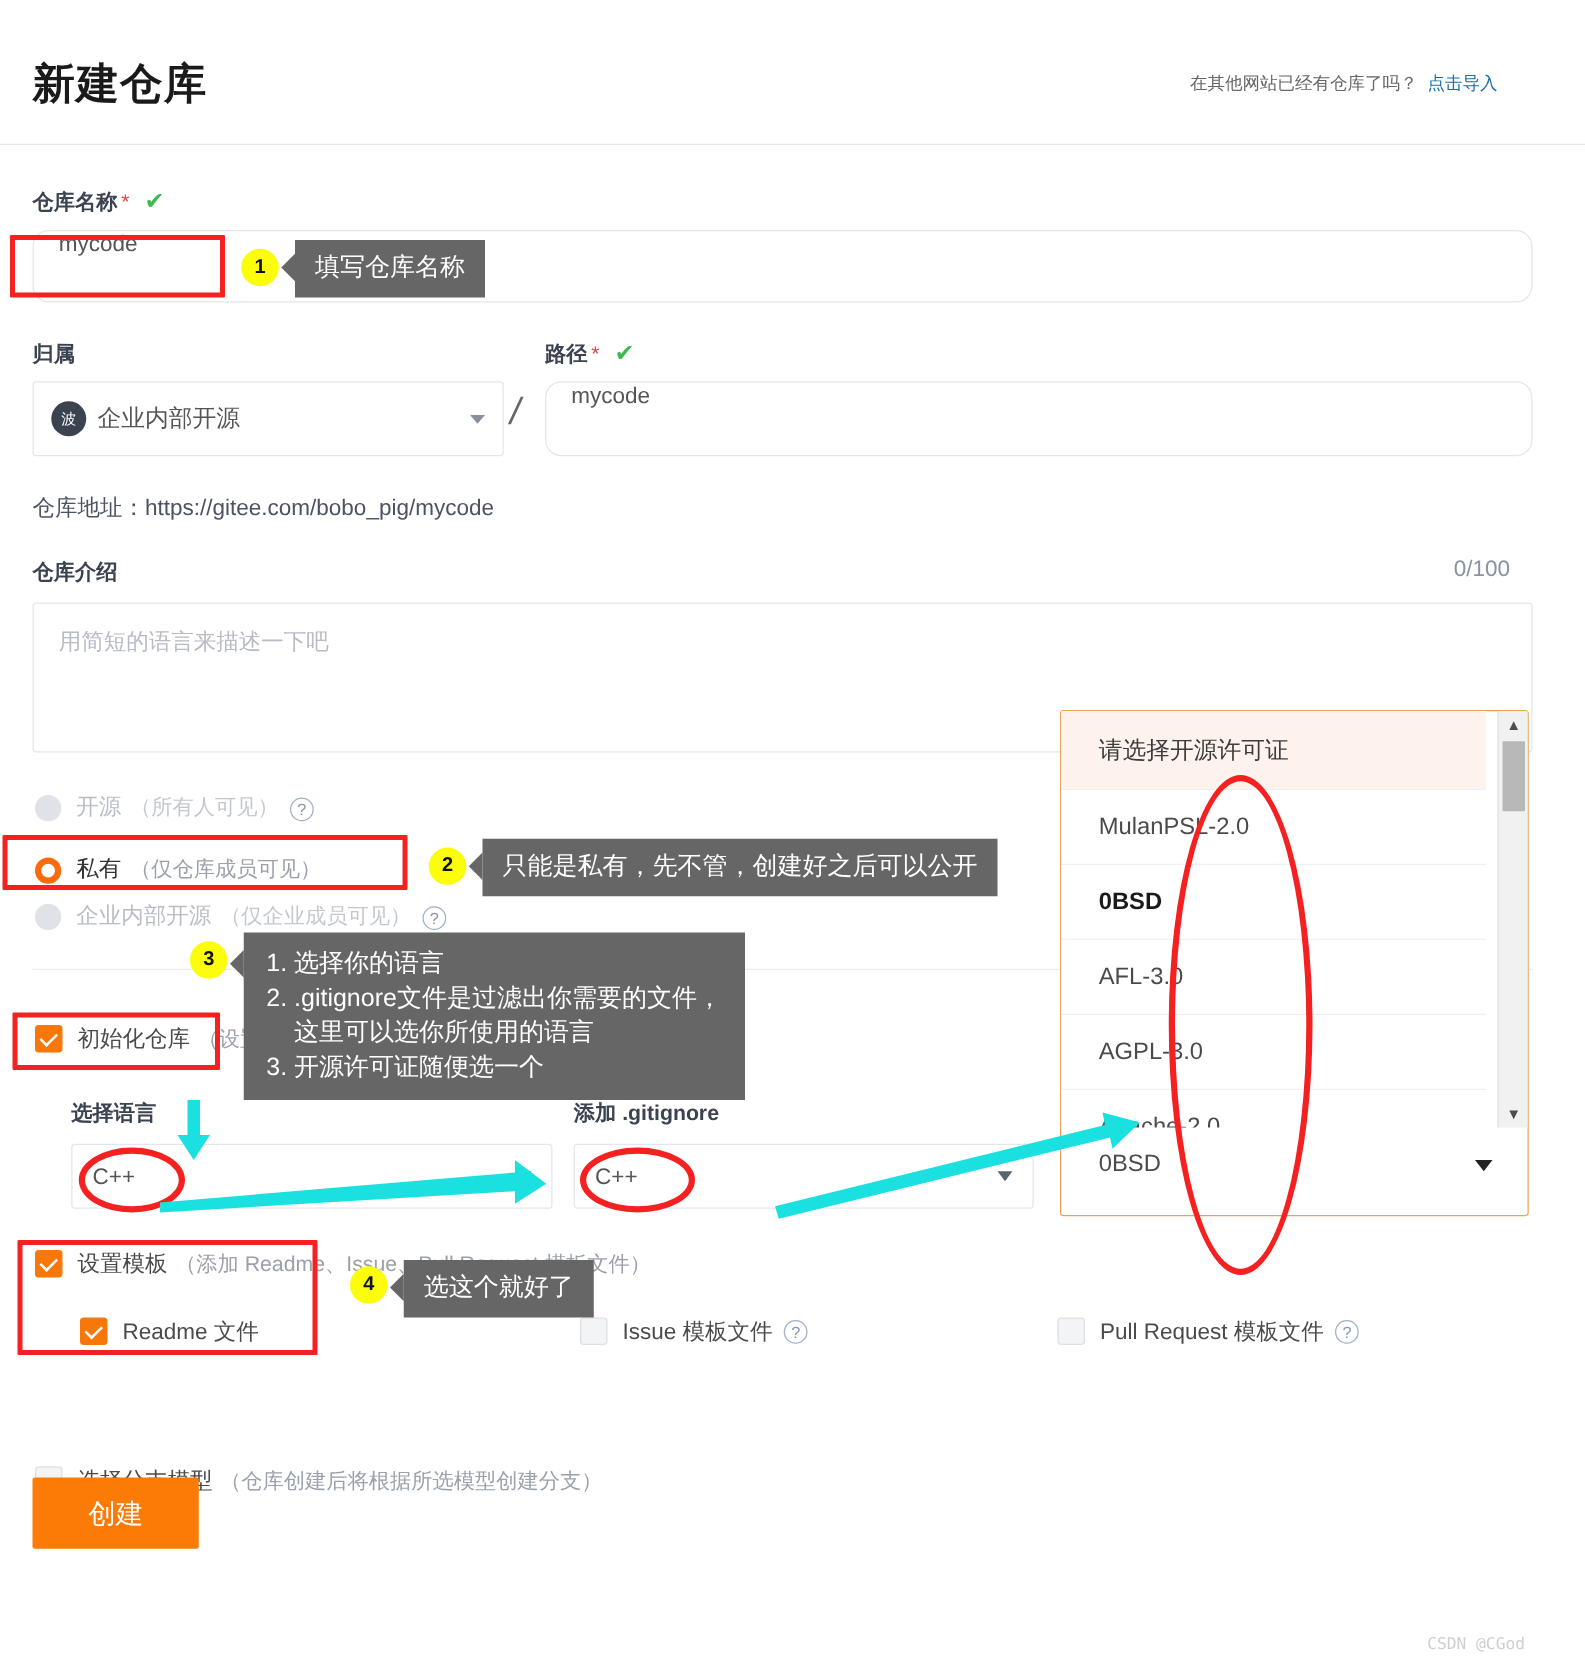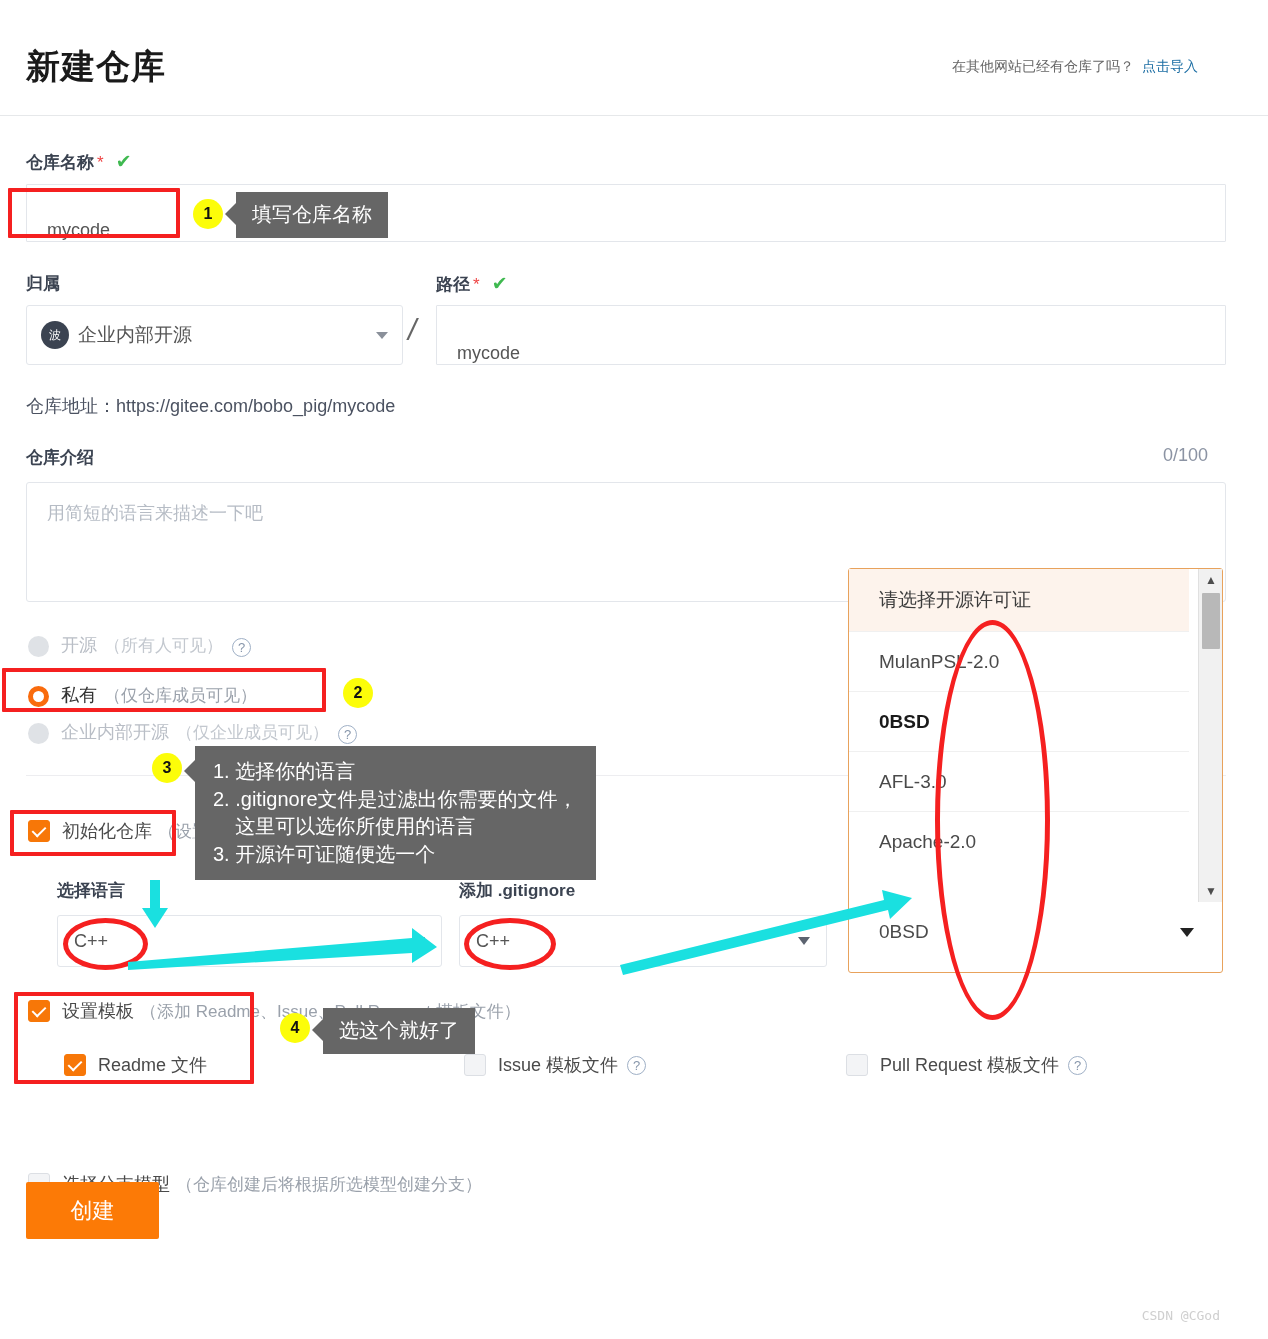--- a/index.html
+++ b/index.html
@@ -33,22 +33,22 @@
   
   .lbl {
     position:absolute; font-size:17px; font-weight:bold; color:#3b4351;
     white-space:nowrap;
   }
   .req { color:#e44; font-weight:normal; margin-left:3px; }
   .okmark { color:#3fb950; font-weight:bold; font-size:19px; margin-left:12px; }
 
   
   .inp {
-    position:absolute; background:#fff; border:1px solid #e3e6eb; border-radius:1px;
-    font-size:18px; color:#555; display:flex; align-items:flex-end; padding:0 20px;
+    position:absolute; background:#fff; border:1px solid #e3e6eb; border-radius:13px;
+    font-size:18px; color:#555; display:flex; align-items:flex-start; padding:0 20px;
   }
   .textarea {
     position:absolute; background:#fff; border:1px solid #e3e6eb; border-radius:3px;
     font-size:18px; color:#b6bcc5; padding:18px 20px;
   }
   .counter {
     position:absolute; right:28px; top:445px; font-size:18px; color:#8b93a3;
   }
 
   .owner-box {
@@ -303,20 +303,23 @@
         <span>请选择开源许可证</span>
       </div>
       <div class="lic-item">
         <span>MulanPSL-2.0</span>
       </div>
       <div class="lic-item bold">
         <span>0BSD</span>
       </div>
       <div class="lic-item">
         <span>AFL-3.0</span>
+      </div>
+      <div class="lic-item">
+        <span>AGPL-3.0</span>
       </div>
       <div class="lic-item">
         <span>Apache-2.0</span>
       </div>
     </div>
     <div class="lic-scroll">
       <div class="lic-arrow" style="position:absolute;top:0;left:0;">▲</div>
       <div class="lic-thumb"></div>
       <div class="lic-arrow" style="position:absolute;bottom:0;left:0;">▼</div>
     </div>
@@ -371,20 +374,21 @@
     </g>
     <g fill="#1ae0e0">
       <path d="M620 965 L884 900 L882 890 L912 898 L890 919 L888 910 L623 975 Z"></path>
     </g>
   </svg>
 
   <div class="badge" style="left:193px; top:199px;">1</div>
   <div class="tip" style="left:236px; top:192px;">填写仓库名称</div>
 
   <div class="badge" style="left:343px; top:678px;">2</div>
+  <div class="tip" style="left:386px; top:671px;">只能是私有，先不管，创建好之后可以公开</div>
 
   <div class="badge" style="left:152px; top:753px;">3</div>
   <div class="tip multi" style="left:195px; top:746px; padding:12px 18px;">1. 选择你的语言
 2. .gitignore文件是过滤出你需要的文件，
     这里可以选你所使用的语言
 3. 开源许可证随便选一个</div>
 
   <div class="badge" style="left:280px; top:1013px;">4</div>
   <div class="tip" style="left:323px; top:1008px;">选这个就好了</div>
 

